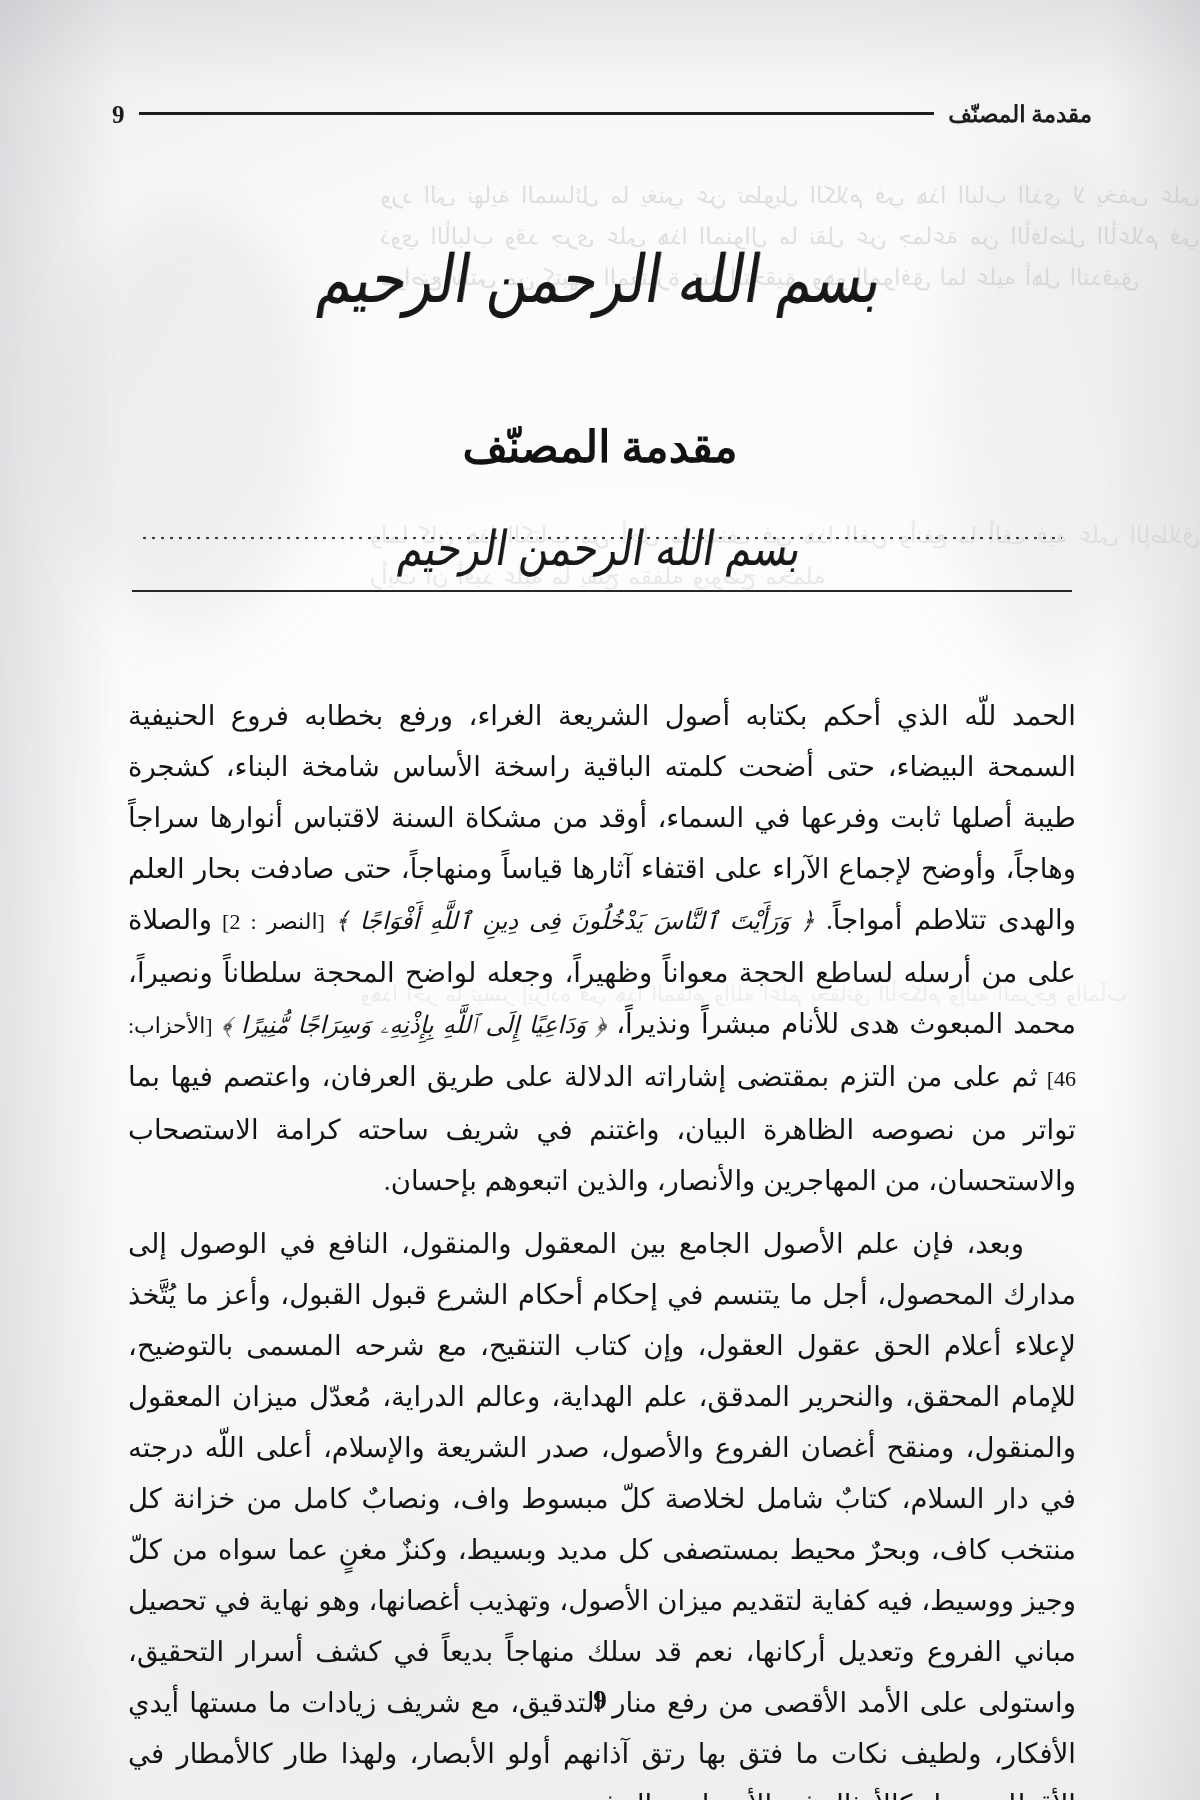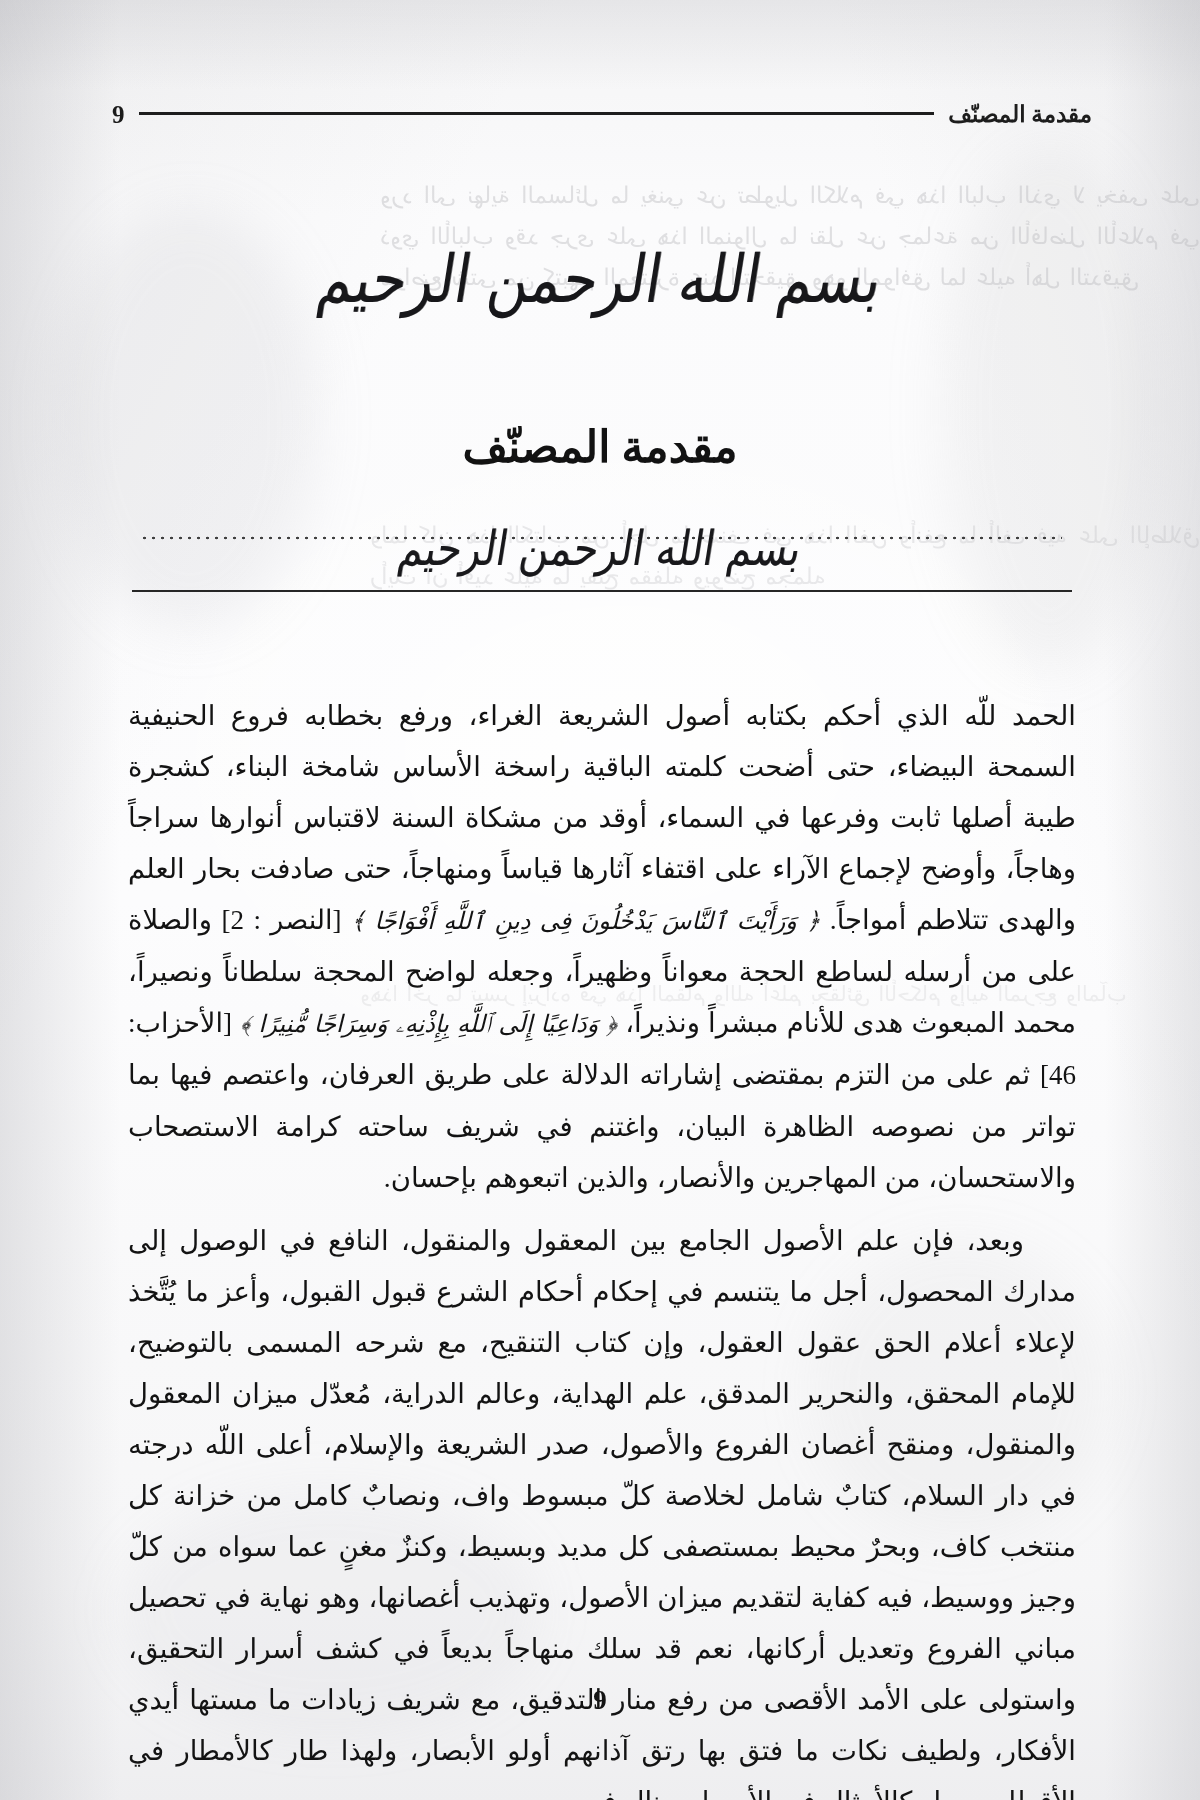--- a/index.html
+++ b/index.html
@@ -182,29 +182,29 @@
     font-size: 27.5px;
     line-height: 51px;
     color: #131313;
     text-align: justify;
     text-justify: inter-word;
     margin: 0 0 12px 0;
     word-spacing: 1px;
   }
   .para.indent { text-indent: 52px; }
   .quran {
-    font-family: Liberation Sans, sans-serif;
+    font-family: Liberation Serif, serif;
     font-size: 24px;
     font-style: italic;
     letter-spacing: -0.2px;
   }
   .ref {
     direction: rtl;
     unicode-bidi: isolate;
-    font-size: 27px;
+    font-size: 22px;
   }
 
   
   .folio-bottom {
     position: absolute;
     bottom: 84px;
     left: 0; right: 0;
     text-align: center;
     font-family: "Liberation Serif", "DejaVu Serif", serif;
     font-size: 27px;

